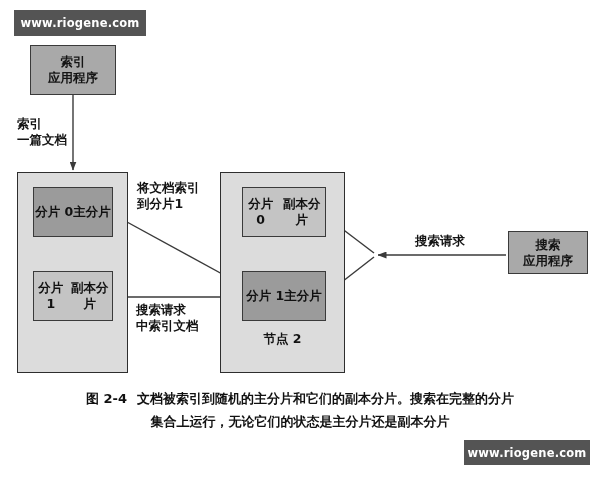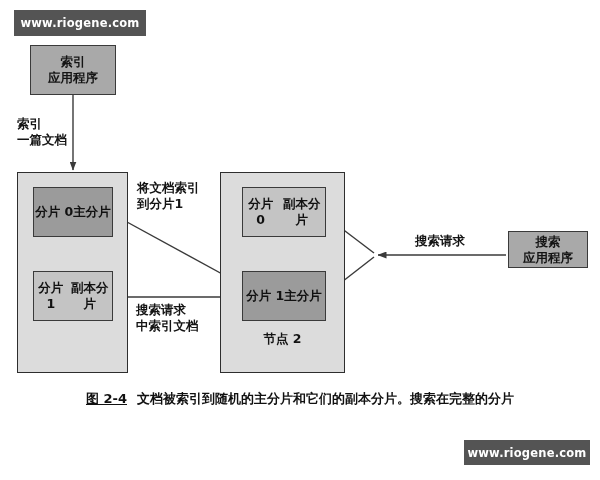--- a/index.html
+++ b/index.html
@@ -101,21 +101,21 @@
     left: 0;
     top: 388px;
     width: 600px;
     text-align: center;
     font-size: 13px;
     color: #111111;
     line-height: 1.75;
     font-weight: bold;
   }
   #caption .cap-line { display: block; }
-  #caption .fig-num { margin-right: 10px; text-decoration: underline; }
+  #caption .fig-num { margin-right: 10px; }
 
   
   #faint-watermark {
     position: absolute;
     left: 398px;
     top: 406px;
     font-size: 12px;
     color: #cfcfcf;
     letter-spacing: 0.4px;
     font-family: "DejaVu Sans", "Liberation Sans", sans-serif;
@@ -191,25 +191,26 @@
     <div>到分片1</div>
   </div>
 
   <div class="edge-label" style="left:136px; top:302px;">
     <div>搜索请求</div>
     <div>中索引文档</div>
   </div>
 
   <div class="edge-label" style="left:415px; top:233px;">搜索请求</div>
 
-  <div class="abs box app-box" style="left:508px; top:231px; width:80px; height:37px;">
+  <div class="abs box app-box" style="left:508px; top:231px; width:80px; height:43px;">
     <span>搜索</span>
     <span>应用程序</span>
   </div>
 
 
   <div id="caption">
     <span class="cap-line">
       <span class="fig-num">图 2-4</span><span>文档被索引到随机的主分片和它们的副本分片。搜索在完整的分片</span>
     </span>
+    <span class="cap-line">集合上运行，无论它们的状态是主分片还是副本分片</span>
   </div>
 
 </div>
 
 </body></html>

